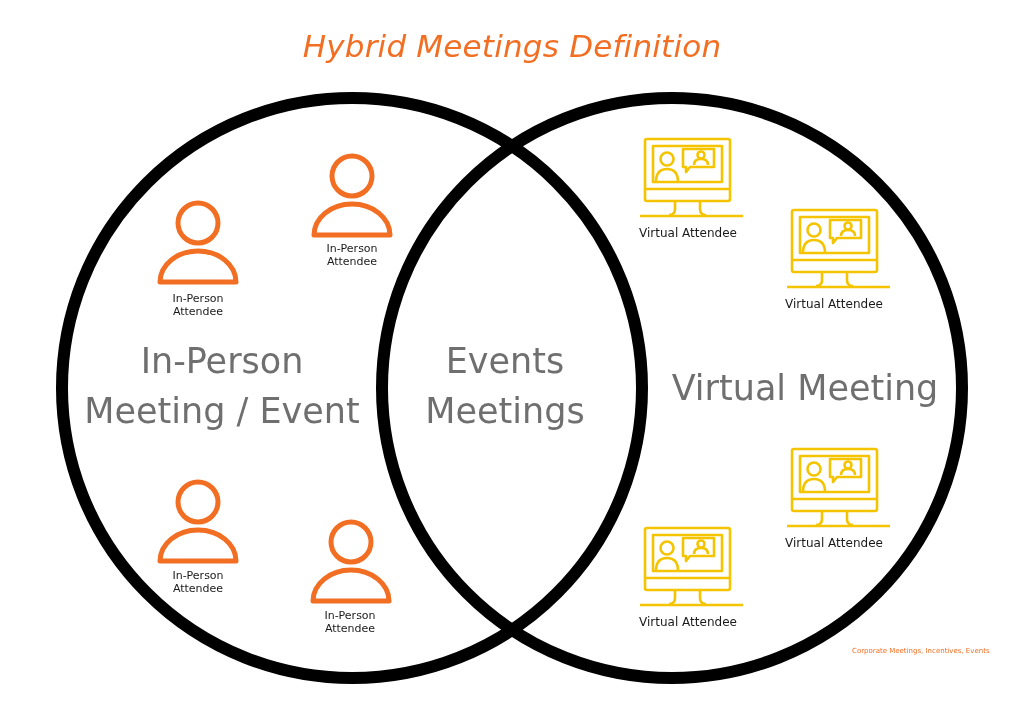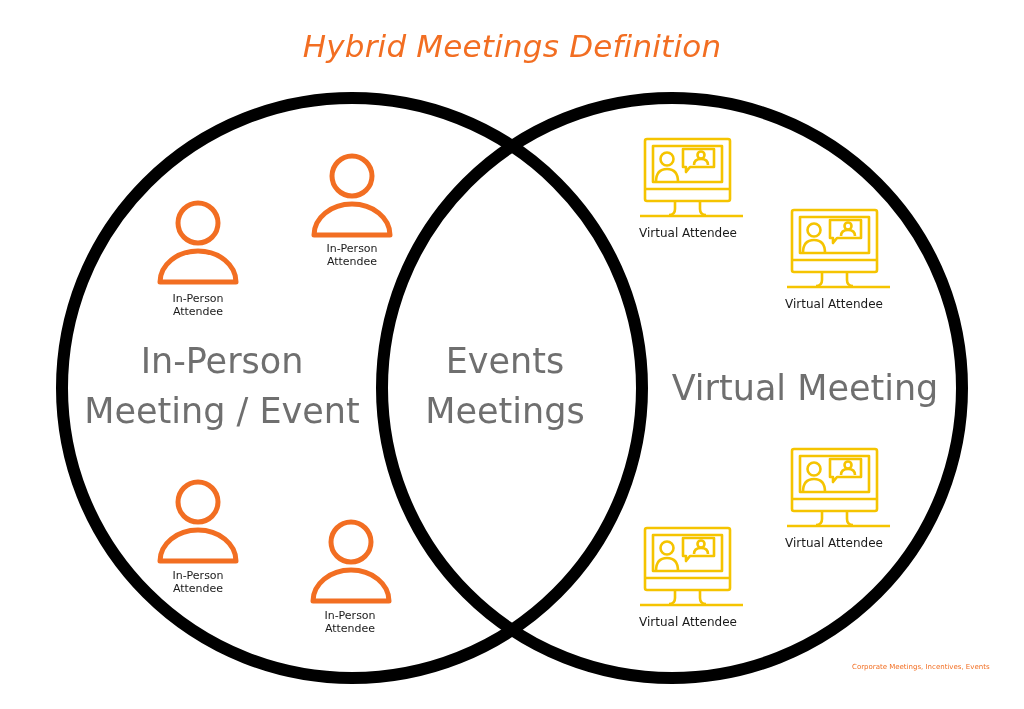--- a/index.html
+++ b/index.html
@@ -4,21 +4,21 @@
 <style>
   html, body { margin:0; padding:0; background:#ffffff; }
   body { width:1024px; height:709px; position:relative; overflow:hidden; font-family:"DejaVu Sans", sans-serif; }
   .title { position:absolute; left:0; width:1024px; top:28px; text-align:center; font-size:31px; color:#f26e22; letter-spacing:0.2px;font-style:italic; }
   svg.venn { position:absolute; left:0; top:0; }
   .big { position:absolute; text-align:center; color:#6f6f6f; font-size:35px; line-height:50px; }
   .lbl { position:absolute; text-align:center; color:#1a1a1a; font-size:11px; line-height:13px; }
   .vlbl { position:absolute; text-align:center; color:#1a1a1a; font-size:12px; white-space:nowrap; }
   .logo { position:absolute; left:852px; top:645px; width:170px; }
   .logo-word { font-size:36px; font-weight:bold; line-height:36px; letter-spacing:-1px; }
-  .logo-tag { font-size:7px; color:#f26e22; margin-top:18px; white-space:nowrap; }
+  .logo-tag { font-size:7px; color:#f26e22; margin-top:2px; white-space:nowrap; }
 </style>
 </head>
 <body>
 
 <div class="title">Hybrid Meetings Definition</div>
 
 <svg class="venn" width="1024" height="709" viewBox="0 0 1024 709">
   <defs>
     <g id="person">
       <circle cx="0" cy="0" r="20" fill="none" stroke="#f26e22" stroke-width="5"></circle>

